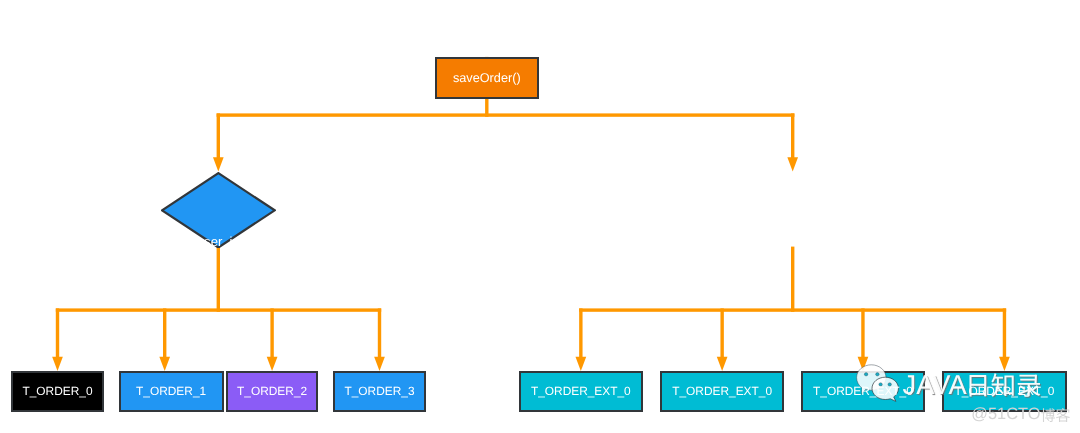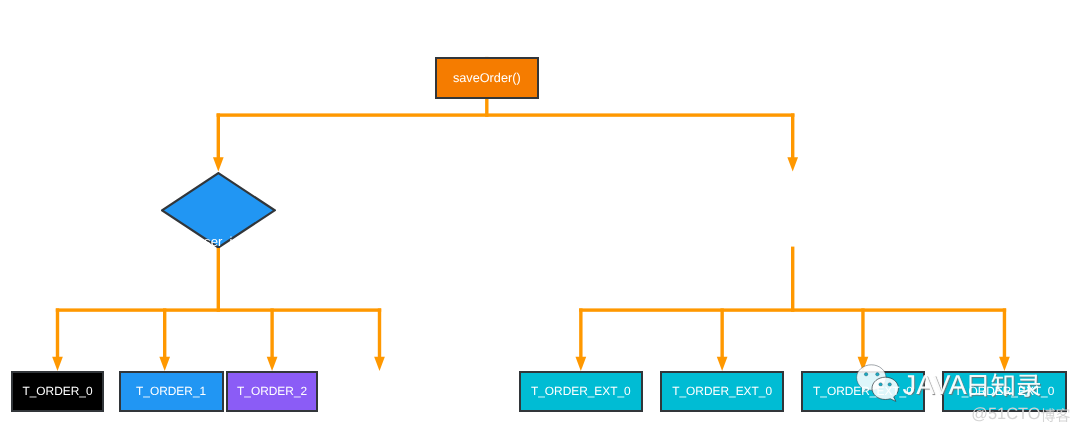--- a/index.html
+++ b/index.html
@@ -68,20 +68,23 @@
   </div>
   <div class="node rect" style="left: 11.4px; top: 371px; width: 92.2px; height: 40.6px; font-size: 11.9px; background-color: #000000;">
     <span class="lbl leaf-lbl">T_ORDER_0</span>
   </div>
   <div class="node rect" style="left: 118.6px; top: 371px; width: 105px; height: 40.6px; font-size: 11.9px; background-color: rgb(33, 150, 243);">
     <span class="lbl leaf-lbl">T_ORDER_1</span>
   </div>
   <div class="node rect" style="left: 226px; top: 371px; width: 92.2px; height: 40.6px; font-size: 11.9px; background-color: #8b5cf6;">
     <span class="lbl leaf-lbl">T_ORDER_2</span>
   </div>
+  <div class="node rect" style="left: 333.4px; top: 371px; width: 92.2px; height: 40.6px; font-size: 11.9px; background-color: rgb(33, 150, 243);">
+    <span class="lbl leaf-lbl">T_ORDER_3</span>
+  </div>
   <div class="node rect" style="left: 518.6px; top: 371px; width: 124.5px; height: 40.6px; font-size: 11.9px; background-color: rgb(0, 188, 212);">
     <span class="lbl leaf-lbl">T_ORDER_EXT_0</span>
   </div>
   <div class="node rect" style="left: 659.9px; top: 371px; width: 124.5px; height: 40.6px; font-size: 11.9px; background-color: rgb(0, 188, 212);">
     <span class="lbl leaf-lbl">T_ORDER_EXT_0</span>
   </div>
   <div class="node rect" style="left: 800.7px; top: 371px; width: 124.5px; height: 40.6px; font-size: 11.9px; background-color: rgb(0, 188, 212);">
     <span class="lbl leaf-lbl">T_ORDER_EXT_0</span>
   </div>
   <div class="node rect" style="left: 942.2px; top: 371px; width: 124.5px; height: 40.6px; font-size: 11.9px; background-color: rgb(0, 188, 212);">

